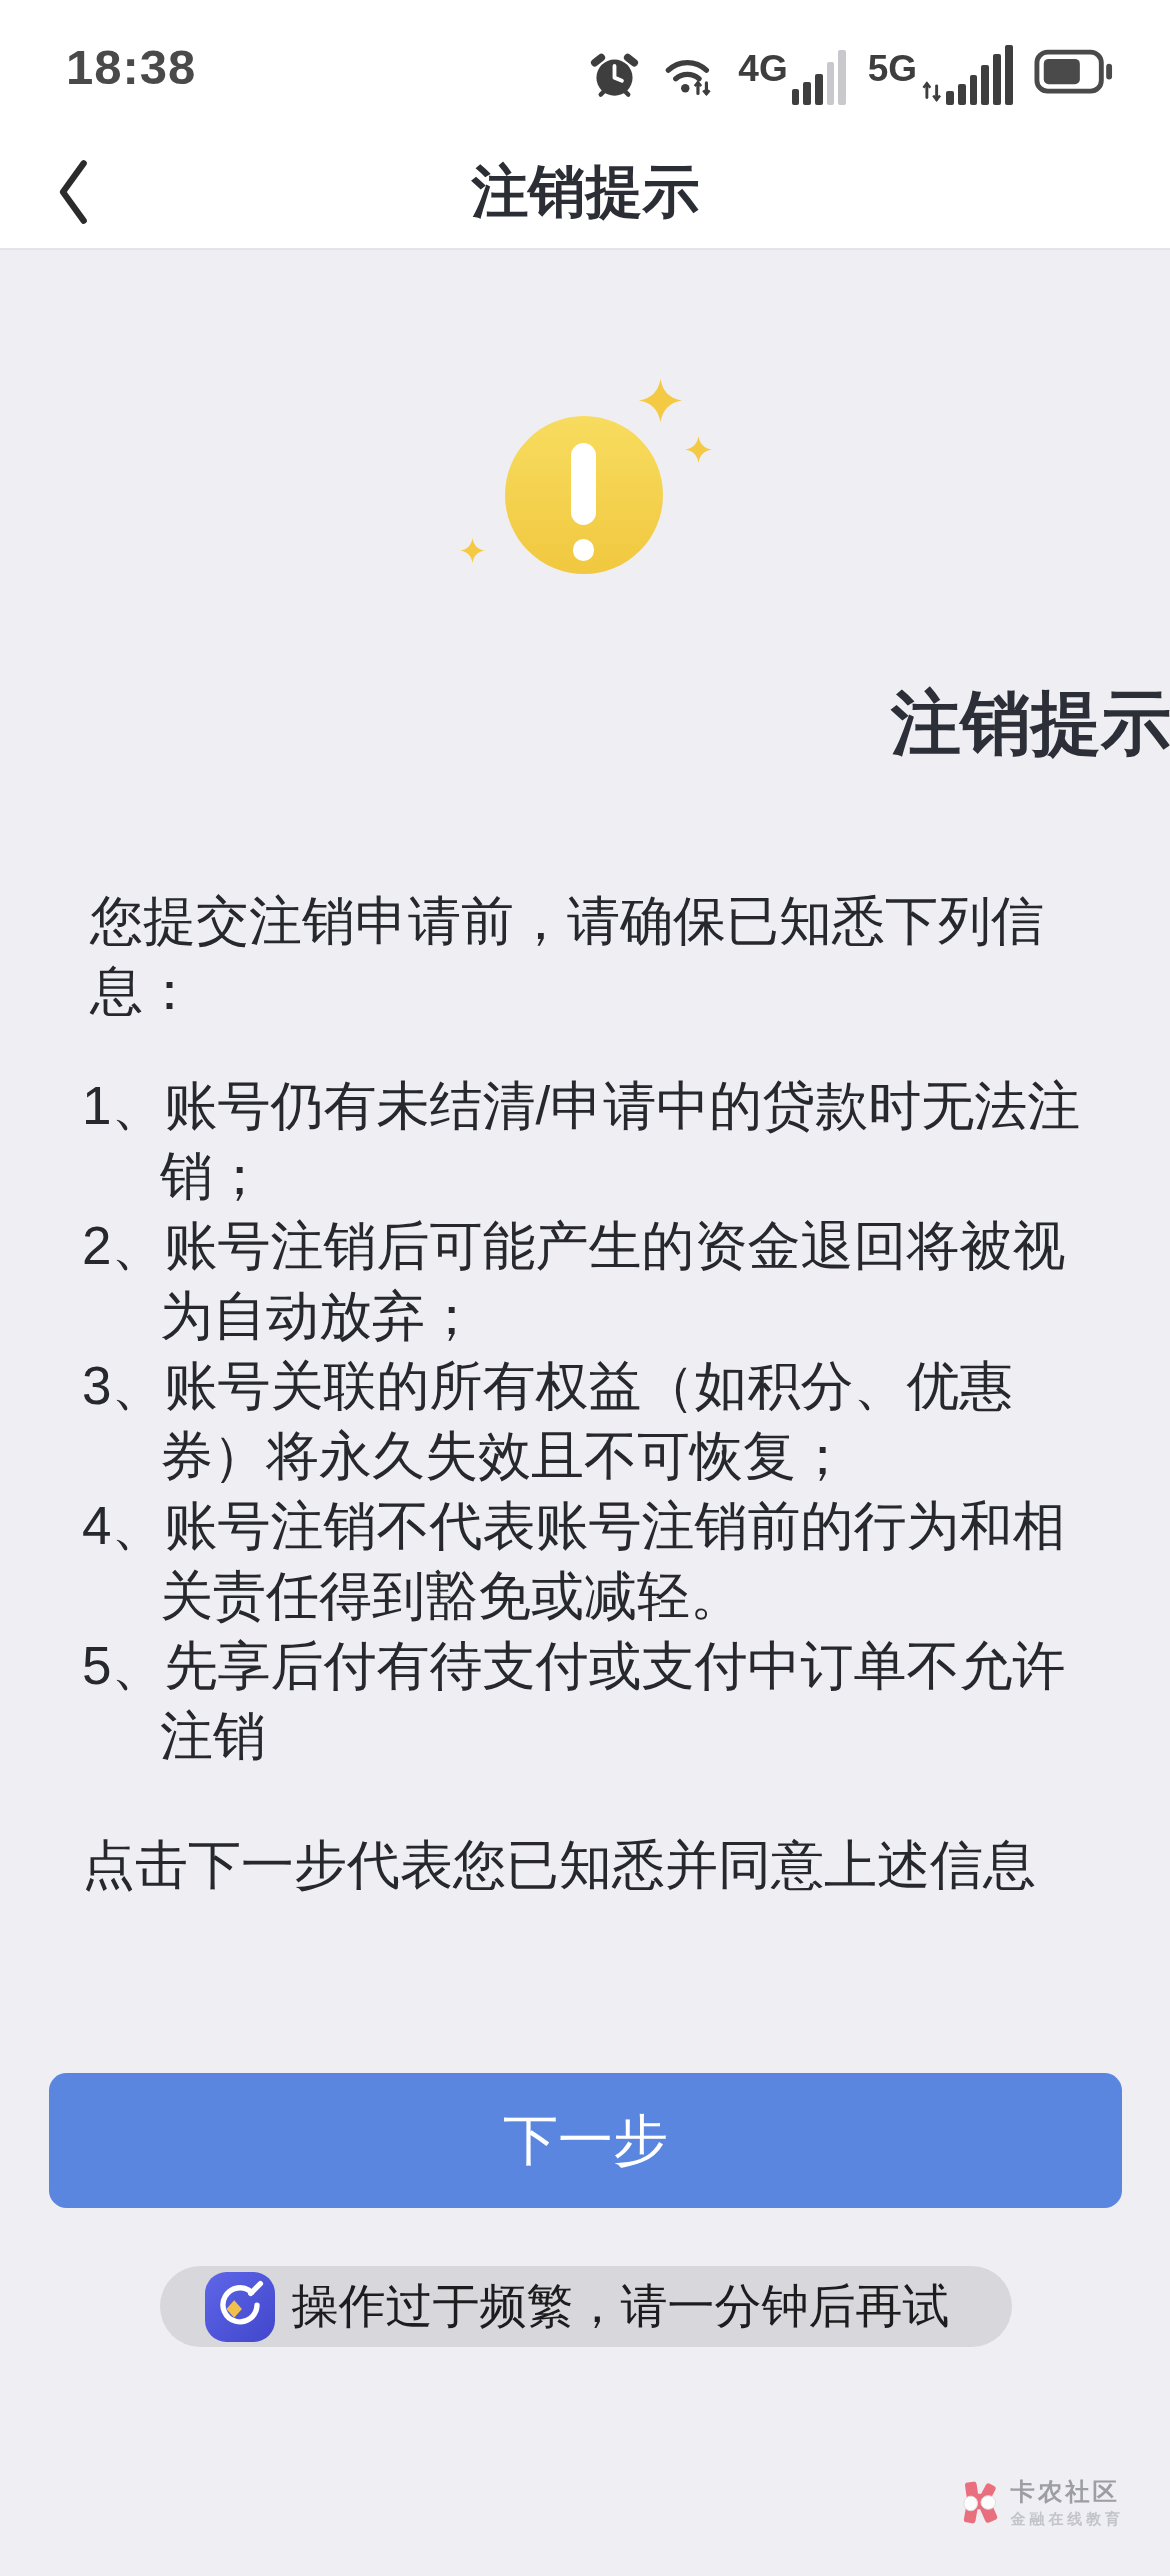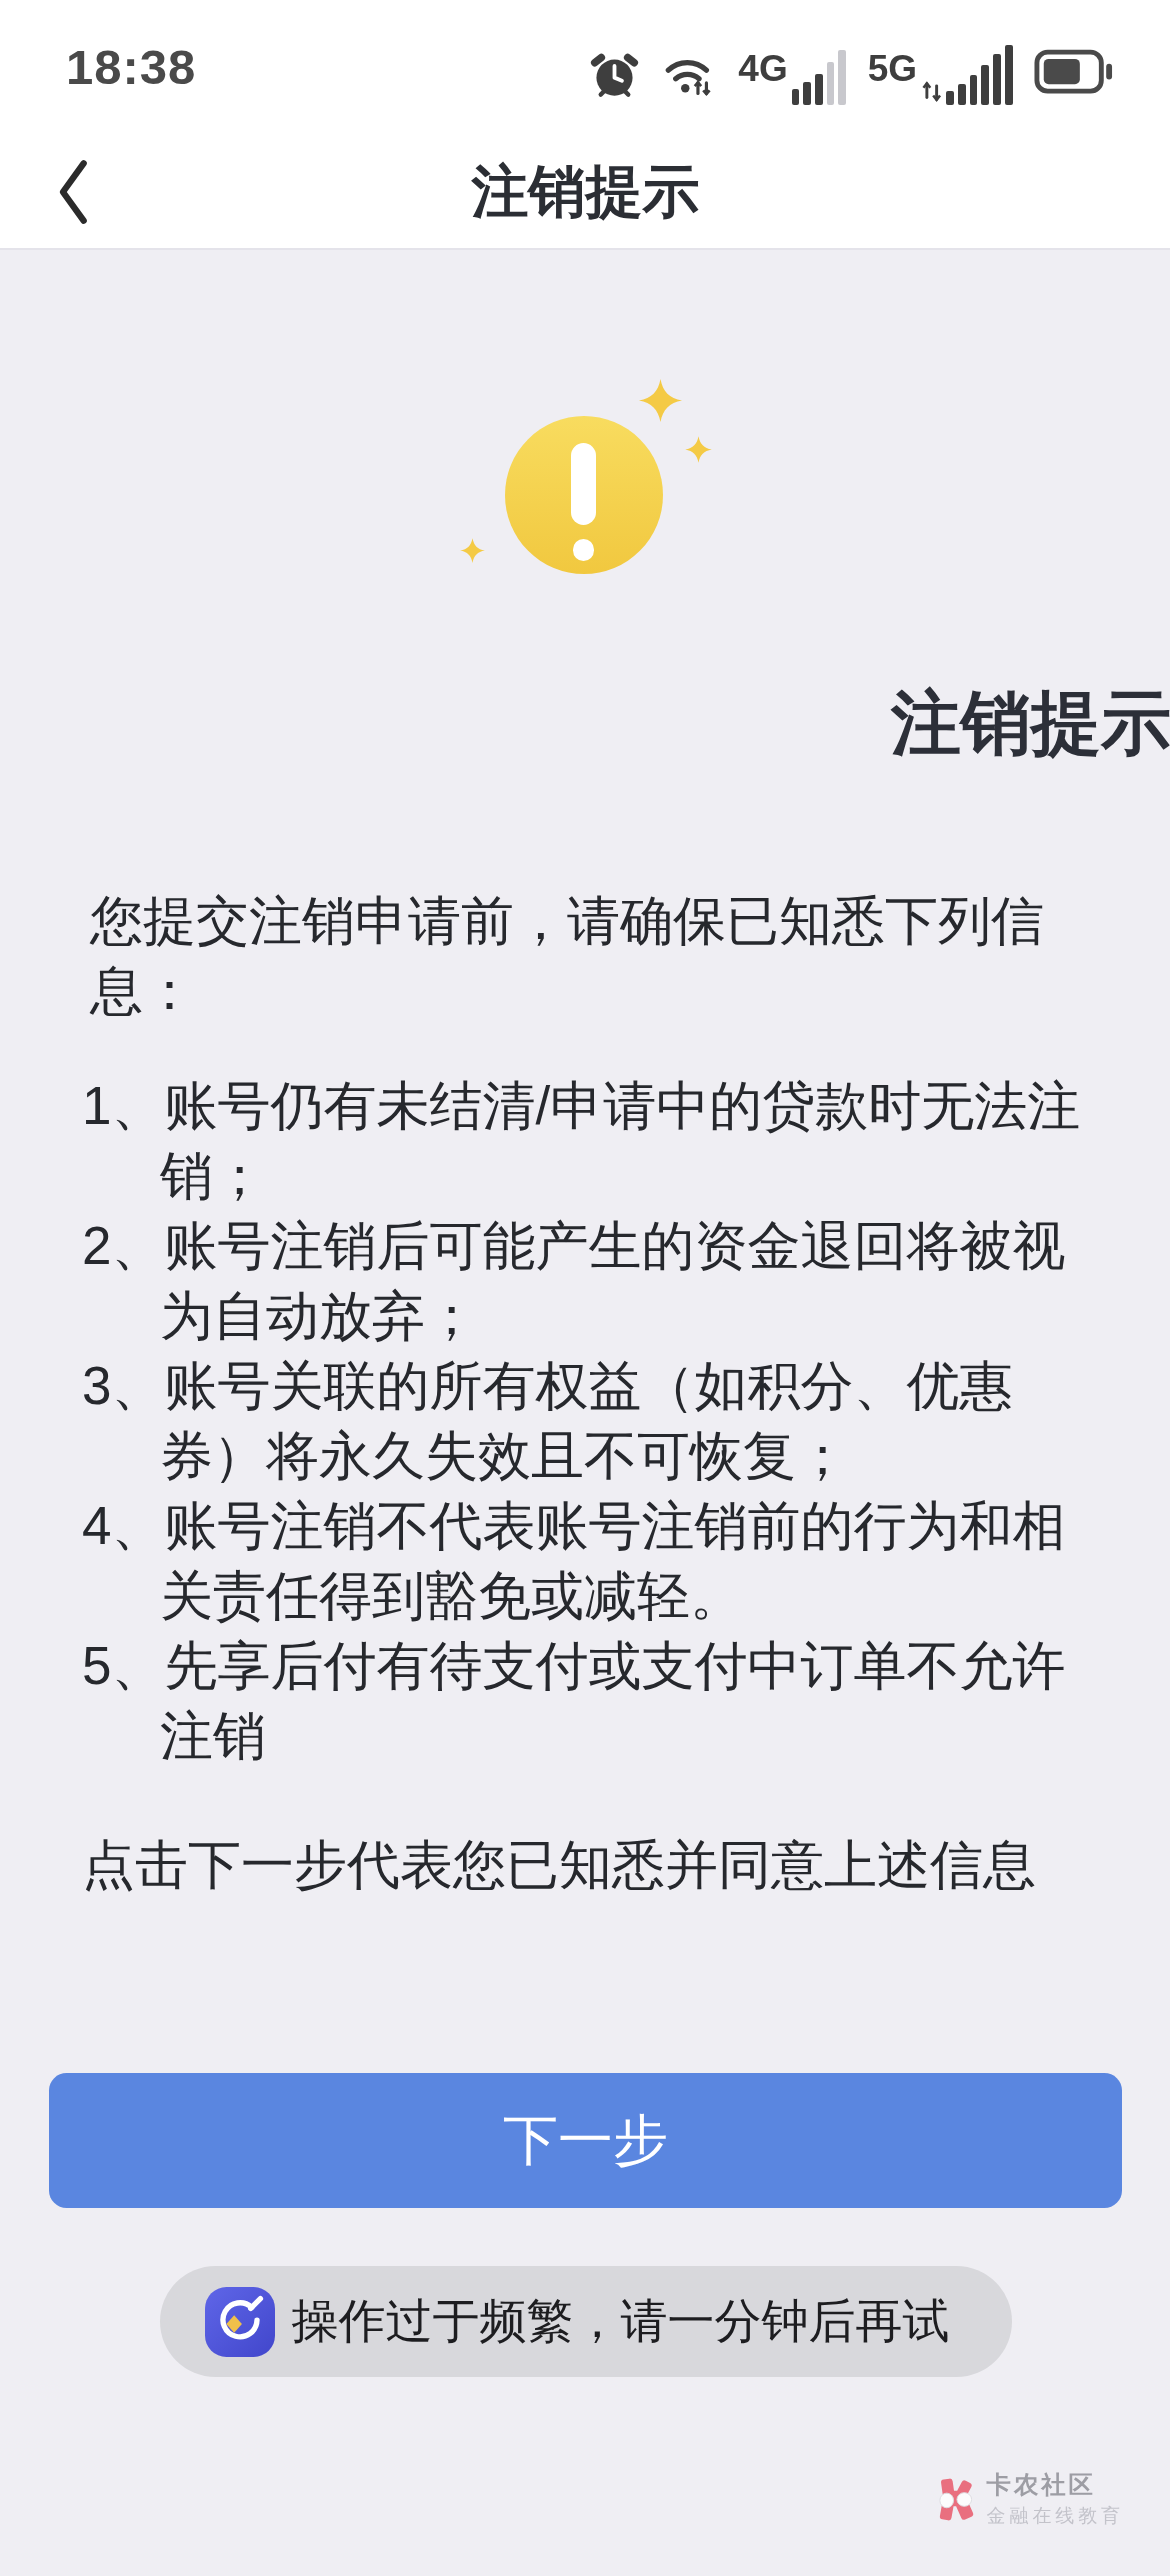--- a/index.html
+++ b/index.html
@@ -78,37 +78,37 @@
   
   .next-btn{
     position:absolute;top:2073px;left:49px;width:1073px;height:135px;
     background:#5A86E0;border:none;border-radius:17.6px;
     display:flex;align-items:center;justify-content:center;
     font-size:55px;color:#ffffff;font-family:inherit;cursor:pointer;text-align:right;
   }
   
   .toast{
     position:absolute;top:2266px;left:50%;transform:translateX(-50%);
-    height:111px;border-radius:56px;
+    height:81px;border-radius:56px;
     background:#D8D8DC;
     display:flex;align-items:center;gap:17px;
     padding:0 62px 0 45px;white-space:nowrap;
   }
   .toast-icon{width:70px;height:70px;flex:0 0 auto;}
   .toast-icon svg{display:block;width:100%;height:100%;}
   .toast-text{font-size:47px;color:#1d1d20;}
   
   .watermark{
     position:absolute;right:47px;bottom:47px;
     display:flex;align-items:center;gap:9.8px;opacity:0.85;
   }
   .wm-logo{width:43px;height:45px;flex:0 0 auto;}
   .wm-text{display:flex;flex-direction:column;gap:2px;}
   .wm-title{font-size:24.4px;font-weight:700;color:#8f8f97;letter-spacing:2.9px;}
-  .wm-sub{font-size:19px;color:#bcbcc4;letter-spacing:3.9px;}
+  .wm-sub{font-size:15px;color:#bcbcc4;letter-spacing:3.9px;font-weight:bold;}
 </style>
 </head>
 <body>
 
 <div class="screen">
 
   <div class="top-white">
 
     <div class="status-bar">
       <div class="status-time">18:38</div>

